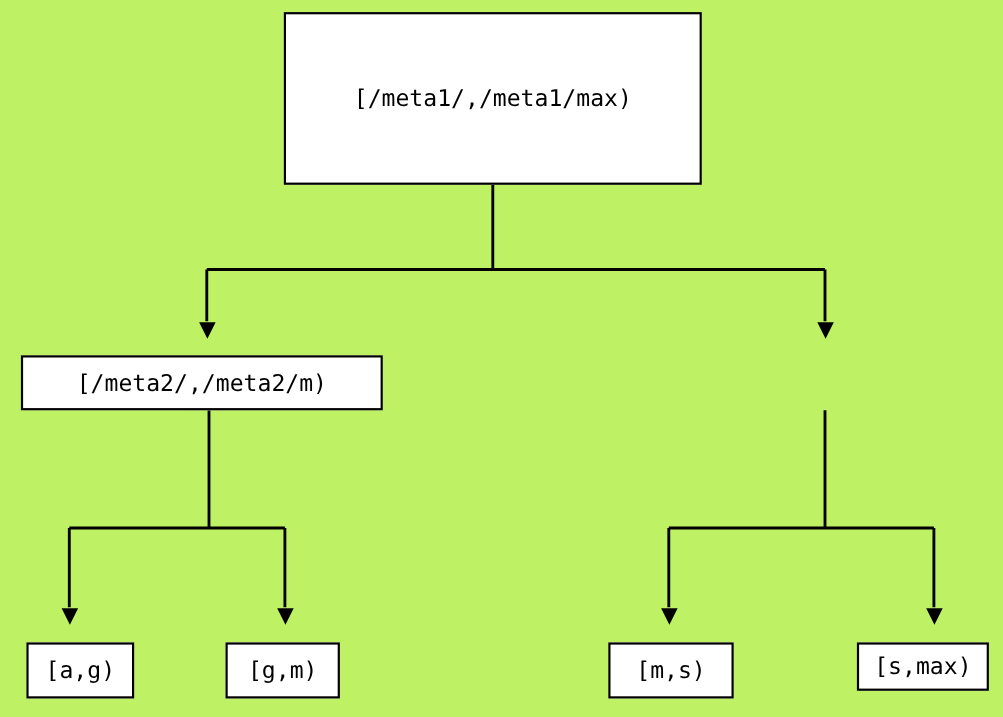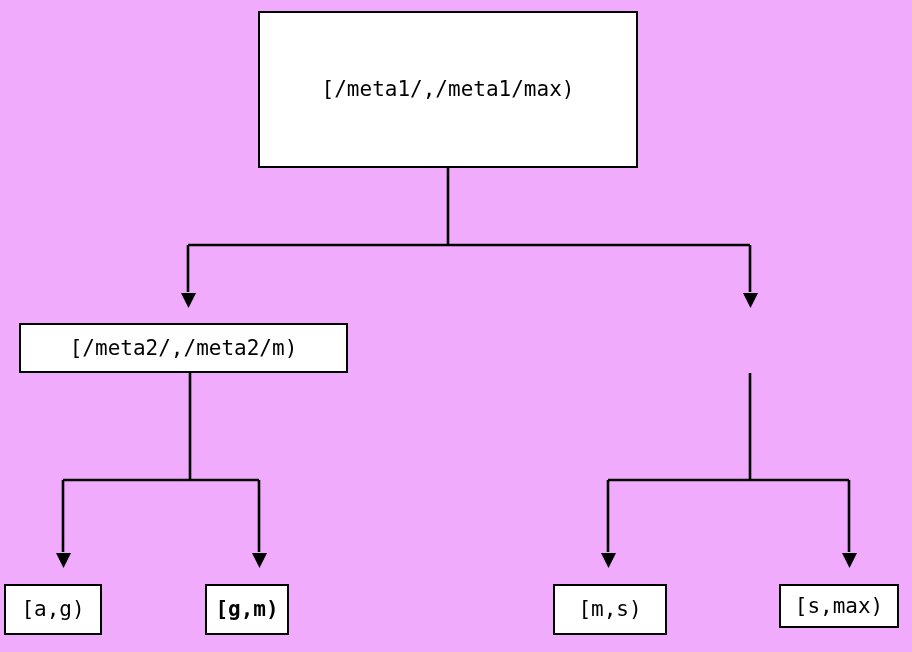--- a/index.html
+++ b/index.html
@@ -5,21 +5,21 @@
 <style>
   html, body {
     margin: 0;
     padding: 0;
     background: #ffffff;
   }
   #canvas {
     position: relative;
     width: 912px;
     height: 652px;
-    background: #f0abfc;
+    background: #bef264;
     overflow: hidden;
     font-family: "DejaVu Sans Mono", "Liberation Mono", monospace;
   }
   #edges {
     position: absolute;
     left: 0;
     top: 0;
     width: 912px;
     height: 652px;
     pointer-events: none;
@@ -96,25 +96,25 @@
 
   <div class="node node-root" style="left:258px; top:11px; width:380px; height:157px;">
     <span class="node-label">[/meta1/,/meta1/max)</span>
   </div>
 
   <div class="node node-mid" style="left:19px; top:323px; width:329px; height:50px;">
     <span class="node-label">[/meta2/,/meta2/m)</span>
   </div>
 
 
-  <div class="node node-leaf" style="left:4px; top:584px; width:98px; height:51px;">
+  <div class="node node-leaf" style="left:24px; top:584px; width:98px; height:51px;">
     <span class="node-label">[a,g)</span>
   </div>
 
-  <div class="node node-leaf" style="left:205px; top:584px; width:84px; height:51px;font-weight:bold;">
+  <div class="node node-leaf" style="left:205px; top:584px; width:104px; height:51px;">
     <span class="node-label">[g,m)</span>
   </div>
 
   <div class="node node-leaf" style="left:553px; top:584px; width:114px; height:51px;">
     <span class="node-label">[m,s)</span>
   </div>
 
   <div class="node node-leaf" style="left:779px; top:584px; width:120px; height:44px;">
     <span class="node-label">[s,max)</span>
   </div>

